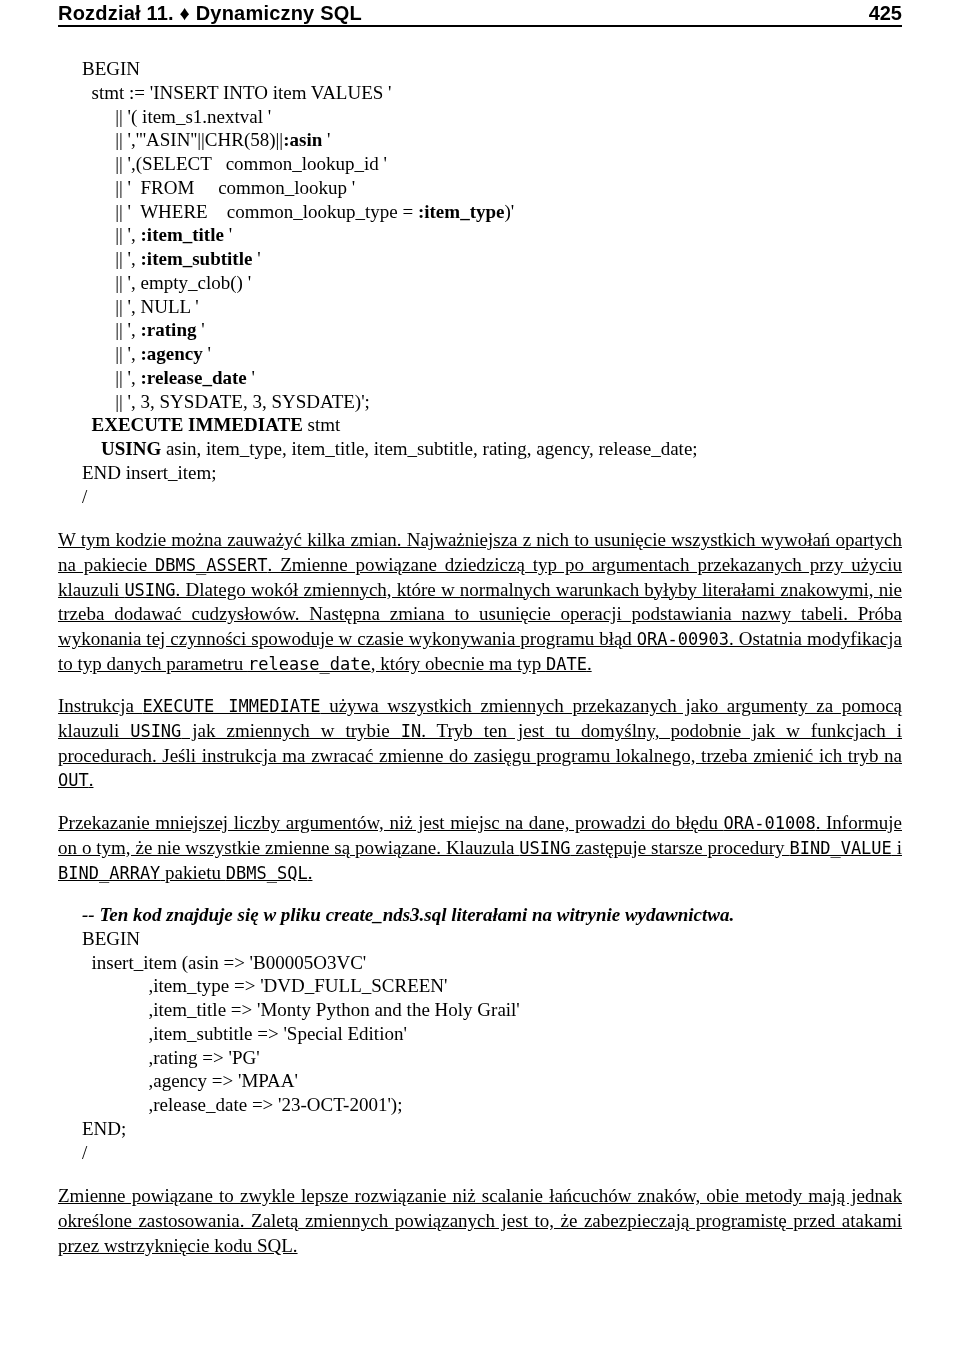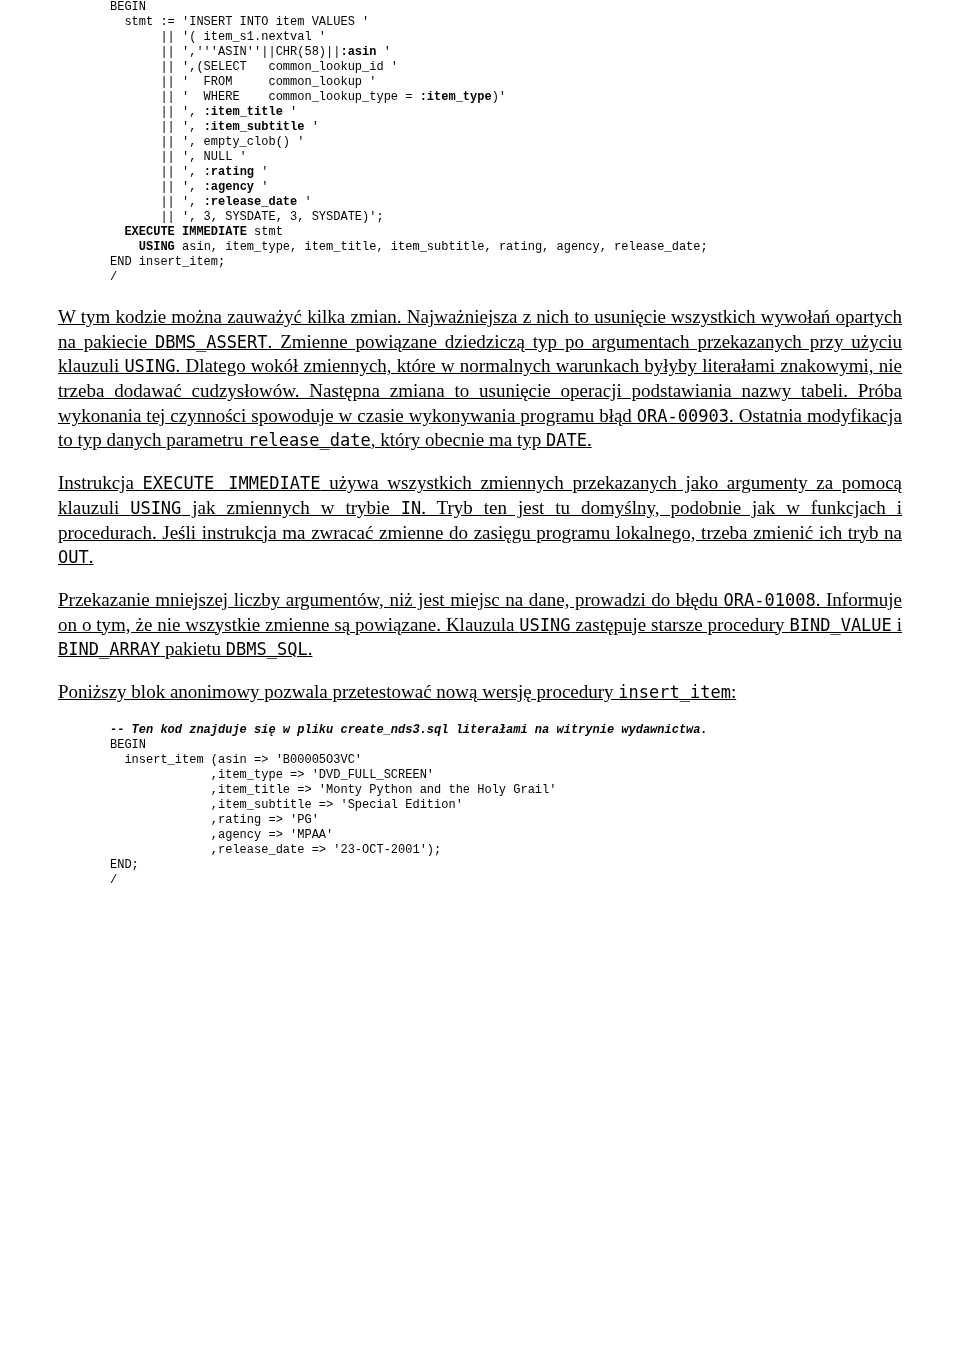--- a/index.html
+++ b/index.html
@@ -21,25 +21,25 @@
     font-weight: bold;
     padding: 2px 0 0 0;
     border-bottom: 2px solid #000;
     margin-bottom: 30px;
     font-family: Arial, Helvetica, sans-serif;
   }
   .header-left {
     letter-spacing: 0.2px;
   }
   .code-block {
-    font-family: Liberation Mono, monospace;
-    font-size: 12px;
+    font-family: Liberation Serif, serif;
+    font-size: 19px;
     line-height: 1.25;
     white-space: pre;
-    margin: 0 0 20px 52px;
+    margin: 0 0 20px 24px;
   }
   .code-bold {
     font-weight: bold;
   }
   .bold-ital {
     font-weight: bold;
     font-style: italic;
   }
   .para {
     font-size: 19px;
@@ -51,20 +51,24 @@
   .mono-inline {
     font-family: "DejaVu Sans Mono", "Courier New", monospace;
     font-size: 17px;
   }
 </style>
 </head>
 <body>
 
 <div class="page">
 
+  <div class="header">
+    <span class="header-left">Rozdział 11. ♦ Dynamiczny SQL</span>
+    <span>425</span>
+  </div>
 
   <div class="code-block"><span>BEGIN</span>
 <span>  stmt := 'INSERT INTO item VALUES '</span>
 <span>       || '( item_s1.nextval '</span>
 <span>       || ','''ASIN''||CHR(58)||</span><span class="code-bold">:asin</span><span> '</span>
 <span>       || ',(SELECT   common_lookup_id '</span>
 <span>       || '  FROM     common_lookup '</span>
 <span>       || '  WHERE    common_lookup_type = </span><span class="code-bold">:item_type</span><span>)'</span>
 <span>       || ', </span><span class="code-bold">:item_title</span><span> '</span>
 <span>       || ', </span><span class="code-bold">:item_subtitle</span><span> '</span>
@@ -78,28 +82,28 @@
 <span>    </span><span class="code-bold">USING</span><span> asin, item_type, item_title, item_subtitle, rating, agency, release_date;</span>
 <span>END insert_item;</span>
 <span>/</span></div>
 
   <p class="para"><span>W tym kodzie można zauważyć kilka zmian. Najważniejsza z nich to usunięcie wszystkich wywołań opartych na pakiecie </span><span class="mono-inline">DBMS_ASSERT</span><span>. Zmienne powiązane dziedziczą typ po argumentach przekazanych przy użyciu klauzuli </span><span class="mono-inline">USING</span><span>. Dlatego wokół zmiennych, które w normalnych warunkach byłyby literałami znakowymi, nie trzeba dodawać cudzysłowów. Następna zmiana to usunięcie operacji podstawiania nazwy tabeli. Próba wykonania tej czynności spowoduje w czasie wykonywania programu błąd </span><span class="mono-inline">ORA-00903</span><span>. Ostatnia modyfikacja to typ danych parametru </span><span class="mono-inline">release_date</span><span>, który obecnie ma typ </span><span class="mono-inline">DATE</span><span>.</span></p>
 
   <p class="para"><span>Instrukcja </span><span class="mono-inline">EXECUTE IMMEDIATE</span><span> używa wszystkich zmiennych przekazanych jako argumenty za pomocą klauzuli </span><span class="mono-inline">USING</span><span> jak zmiennych w trybie </span><span class="mono-inline">IN</span><span>. Tryb ten jest tu domyślny, podobnie jak w funkcjach i procedurach. Jeśli instrukcja ma zwracać zmienne do zasięgu programu lokalnego, trzeba zmienić ich tryb na </span><span class="mono-inline">OUT</span><span>.</span></p>
 
   <p class="para"><span>Przekazanie mniejszej liczby argumentów, niż jest miejsc na dane, prowadzi do błędu </span><span class="mono-inline">ORA-01008</span><span>. Informuje on o tym, że nie wszystkie zmienne są powiązane. Klauzula </span><span class="mono-inline">USING</span><span> zastępuje starsze procedury </span><span class="mono-inline">BIND_VALUE</span><span> i </span><span class="mono-inline">BIND_ARRAY</span><span> pakietu </span><span class="mono-inline">DBMS_SQL</span><span>.</span></p>
 
-  <p class="para"><span>Poniższy blok anonimowy pozwala przetestować nową wersję procedury </span><span class="mono-inline">insert_item</span><span>:</span></p>
 
   <div class="code-block"><span class="bold-ital">-- Ten kod znajduje się w pliku create_nds3.sql literałami na witrynie wydawnictwa.</span>
 <span>BEGIN</span>
 <span>  insert_item (asin =&gt; 'B00005O3VC'</span>
 <span>              ,item_type =&gt; 'DVD_FULL_SCREEN'</span>
 <span>              ,item_title =&gt; 'Monty Python and the Holy Grail'</span>
 <span>              ,item_subtitle =&gt; 'Special Edition'</span>
 <span>              ,rating =&gt; 'PG'</span>
 <span>              ,agency =&gt; 'MPAA'</span>
 <span>              ,release_date =&gt; '23-OCT-2001');</span>
 <span>END;</span>
 <span>/</span></div>
 
+  <p class="para"><span>Zmienne powiązane to zwykle lepsze rozwiązanie niż scalanie łańcuchów znaków, obie metody mają jednak określone zastosowania. Zaletą zmiennych powiązanych jest to, że zabezpieczają programistę przed atakami przez wstrzyknięcie kodu SQL.</span></p>
 
 </div>
 
 </body></html>

